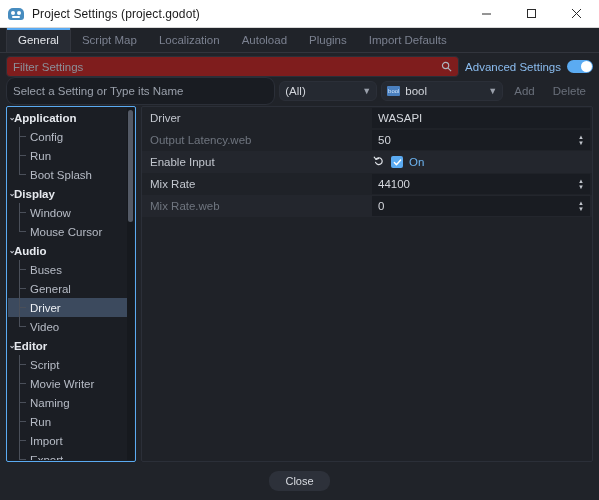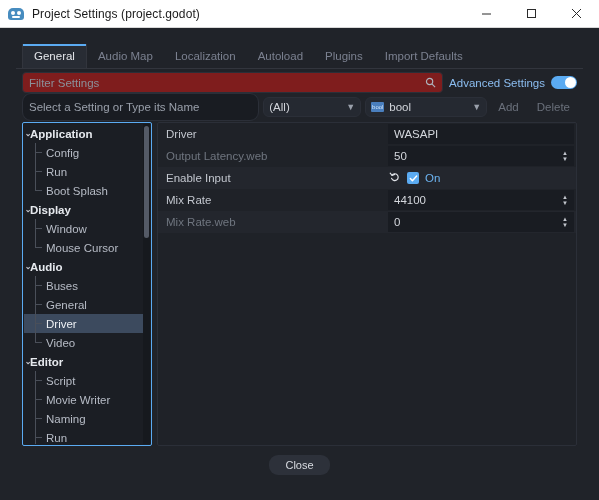--- a/index.html
+++ b/index.html
@@ -34,21 +34,21 @@
   .tb-spacer { flex: 1; }
   .tb-btn {
     width: 45px; height: 28px; display: flex; align-items: center; justify-content: center;
     color: #2b2b2b;
   }
   .tb-btn svg { display: block; }
 
   
   .app {
     flex: 1; background: #202329; display: flex; flex-direction: column;
-    padding: 16px;
+    padding: 0;
   }
 
   
   .tabbar {
     height: 25px; min-height: 25px;
     display: flex; align-items: stretch;
     background: #202329;
     border-bottom: 1px solid #32353d;
     padding-left: 6px;
   }
@@ -229,21 +229,21 @@
   </div>
 </div>
 
 <div class="app">
 
   <div class="tabbar">
     <div class="tab active">
         <span>General</span>
       </div>
     <div class="tab">
-        <span>Audio Map</span>
+        <span>Script Map</span>
       </div>
     <div class="tab">
         <span>Localization</span>
       </div>
     <div class="tab">
         <span>Autoload</span>
       </div>
     <div class="tab">
         <span>Plugins</span>
       </div>

